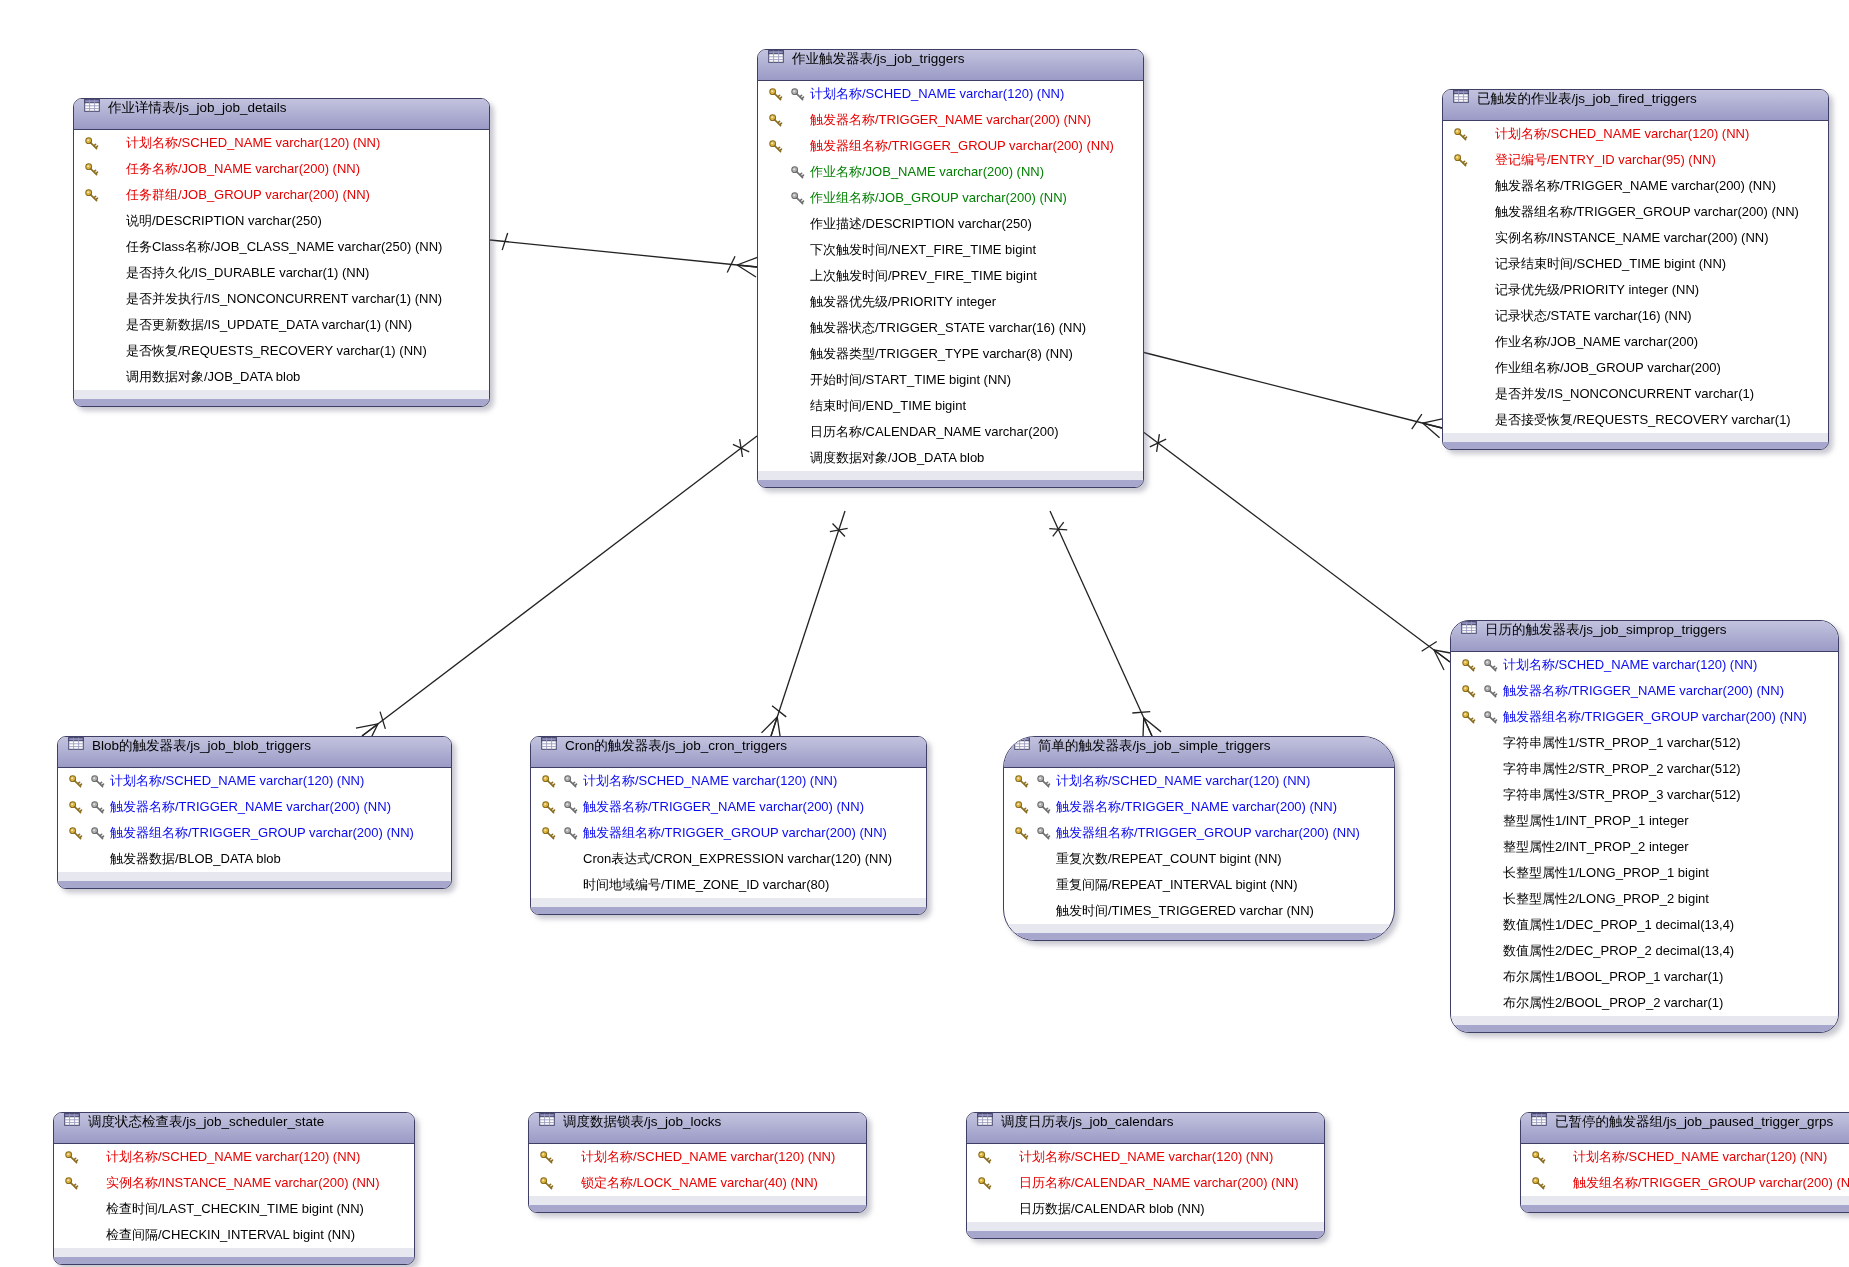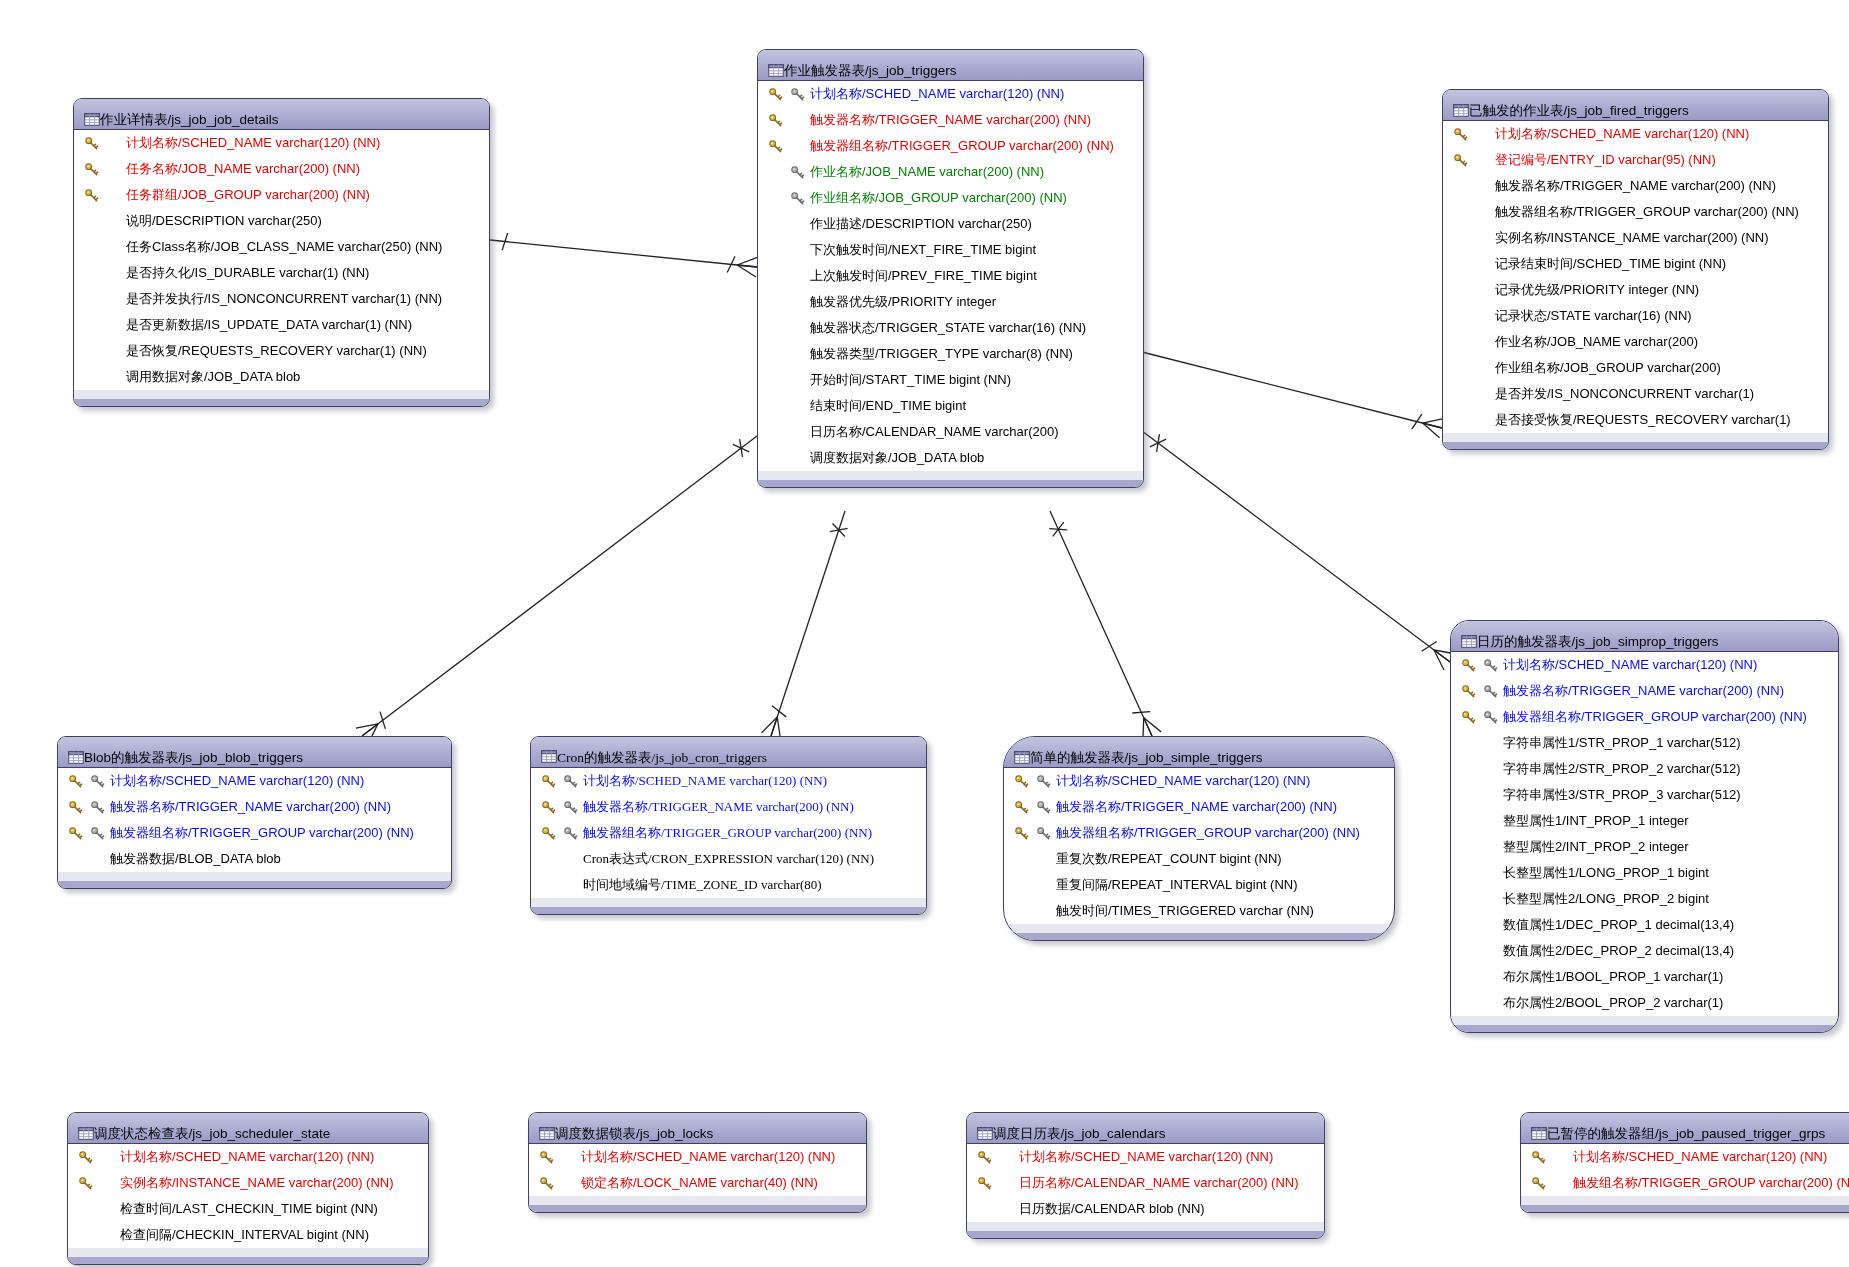--- a/index.html
+++ b/index.html
@@ -1,20 +1,20 @@
 <!DOCTYPE html>
 <html style="--pk: #e60000; --pkfk: #0a0af0; --fk: #007f00; --txt: #000000; --border: #3f3f66; --hdr1: #c3c3df; --hdr2: #9a9ac6; --ftr1: #e7e7ef; --ftr2: #a7a7cd;"><head>
 <meta charset="utf-8">
 <style>
   html,body{margin:0;padding:0;background:#ffffff;font-family:"Liberation Sans","DejaVu Sans",sans-serif;}
   #diagram{position:relative;width:1849px;height:1267px;overflow:hidden;background:#fff;}
   #wires{position:absolute;left:0;top:0;}
   .tbl{position:absolute;background:#ffffff;border:1.6px solid var(--border,#3f3f66);border-radius:9px;
        box-shadow:4px 4px 5px rgba(110,110,135,.38);overflow:hidden;}
-  .tbl-header{height:30px;display:flex;align-items:flex-end;padding:0 10px;
+  .tbl-header{height:30px;display:flex;align-items:flex-start;gap:8px;padding:0 10px;
        background:linear-gradient(180deg,var(--hdr1,#c2c2de),var(--hdr2,#9a9ac6));
        border-bottom:1.6px solid var(--border,#3f3f66);font-size:13.5px;color:#000;white-space:nowrap;}
   .row{height:26px;display:flex;align-items:center;font-size:13px;white-space:nowrap;}
   .slot{width:22px;flex:0 0 22px;display:flex;justify-content:center;align-items:center;}
   .slot.first{margin-left:6px;}
   .ftxt{padding-left:2px;}
   .ftr1{height:9px;background:var(--ftr1,#e7e7ef);}
   .ftr2{height:7px;background:var(--ftr2,#a7a7cd);}
   .c-pk{color:var(--pk,#e60000);}
   .c-pkfk{color:var(--pkfk,#0a0af0);}
@@ -544,21 +544,21 @@
         <span class="ftxt c-pkfk">触发器组名称/TRIGGER_GROUP varchar(200) (NN)</span>
       </div>
       <div class="row">
         <span class="slot first"></span>
         <span class="slot"></span>
         <span class="ftxt c-normal">触发器数据/BLOB_DATA blob</span>
       </div>
       <div class="ftr1"></div>
       <div class="ftr2"></div>
     </div>
-    <div class="tbl" style="left: 530px; top: 736px; width: 395px; font-family: Liberation Serif, serif;">
+    <div class="tbl" style="left: 530px; top: 736px; width: 395px;">
       <div class="tbl-header">
         <span><svg width="16" height="13" viewBox="0 0 16 13">
             <rect x="0.7" y="0.7" width="14.6" height="11.6" fill="#ffffff" stroke="#44446a" stroke-width="1"></rect>
             <rect x="0.7" y="0.7" width="14.6" height="3" fill="#8f8fbe" stroke="#44446a" stroke-width="1"></rect>
             <path d="M5.6 0.7 V12.3 M10.6 0.7 V12.3 M0.7 6.8 H15.3 M0.7 9.6 H15.3" stroke="#9a9abf" stroke-width="0.9"></path>
           </svg></span>
         <span>Cron的触发器表/js_job_cron_triggers</span>
       </div>
       <div class="row">
         <span class="slot first">
@@ -695,21 +695,21 @@
         <span class="ftxt c-normal">重复间隔/REPEAT_INTERVAL bigint (NN)</span>
       </div>
       <div class="row">
         <span class="slot first"></span>
         <span class="slot"></span>
         <span class="ftxt c-normal">触发时间/TIMES_TRIGGERED varchar (NN)</span>
       </div>
       <div class="ftr1"></div>
       <div class="ftr2"></div>
     </div>
-    <div class="tbl" style="left: 53px; top: 1112px; width: 360px; margin-left: 14px;">
+    <div class="tbl" style="left: 53px; top: 1112px; width: 360px;">
       <div class="tbl-header">
         <span><svg width="16" height="13" viewBox="0 0 16 13">
             <rect x="0.7" y="0.7" width="14.6" height="11.6" fill="#ffffff" stroke="#44446a" stroke-width="1"></rect>
             <rect x="0.7" y="0.7" width="14.6" height="3" fill="#8f8fbe" stroke="#44446a" stroke-width="1"></rect>
             <path d="M5.6 0.7 V12.3 M10.6 0.7 V12.3 M0.7 6.8 H15.3 M0.7 9.6 H15.3" stroke="#9a9abf" stroke-width="0.9"></path>
           </svg></span>
         <span>调度状态检查表/js_job_scheduler_state</span>
       </div>
       <div class="row">
         <span class="slot first">

